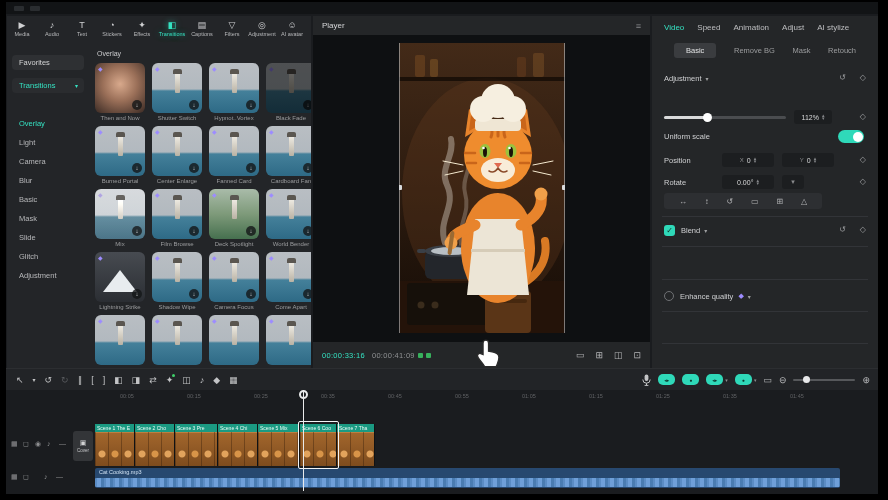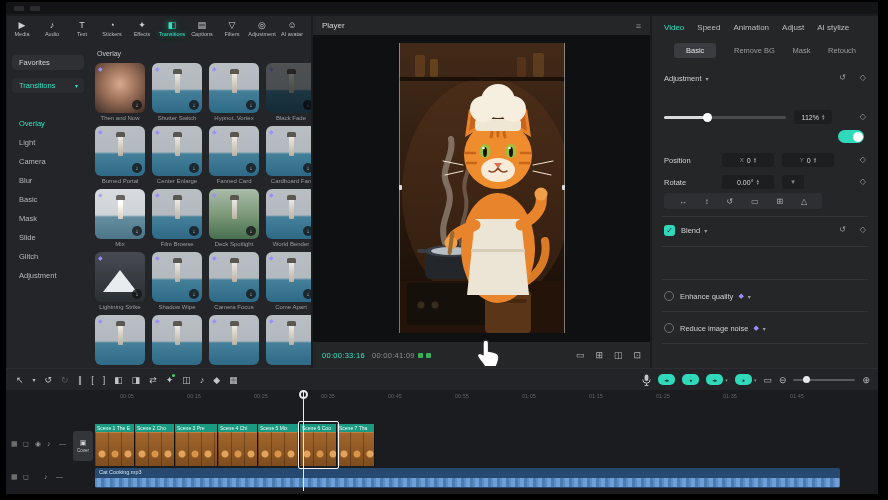--- a/index.html
+++ b/index.html
@@ -480,20 +480,23 @@
     </div>
     <div class="valbox" style="position:absolute; top:94px; left:142px; width:38px">
       <span>112%</span>
       <span class="stepper">
           <span>▴</span>
           <span>▾</span>
         </span>
     </div>
     <span class="rt-ic" style="top:96px; right:12px">◇</span>
 
+    <div class="irow" style="top:112px">
+      <span class="ilabel">Uniform scale</span>
+    </div>
     <div class="toggle" style="position:absolute; top:114px; right:14px">
         <div class="tk"></div>
       </div>
 
     <div class="irow" style="top:136px">
       <span class="ilabel">Position</span>
     </div>
     <div class="valbox" style="position:absolute; top:137px; left:70px; width:52px">
       <span class="dim" style="font-size:6px">X</span>
       <span>0</span>
@@ -550,26 +553,20 @@
 
     <div class="divider" style="top:263px"></div>
     <div class="irow" style="top:272px">
       <span class="chk-off"></span>
       <span class="ilabel">Enhance quality</span>
       <span class="vip">◆</span>
       <span class="caret">▾</span>
     </div>
 
     <div class="divider" style="top:295px"></div>
-    <div class="irow" style="top:304px">
-      <span class="chk-off"></span>
-      <span class="ilabel">Reduce image noise</span>
-      <span class="vip">◆</span>
-      <span class="caret">▾</span>
-    </div>
 
     <div class="divider" style="top:327px"></div>
   </div>
 
   <div id="tl-toolbar">
     <div id="tl-left">
       <span>↖</span>
       <span style="font-size:6px">▾</span>
       <span>↺</span>
       <span class="dimmed">↻</span>

